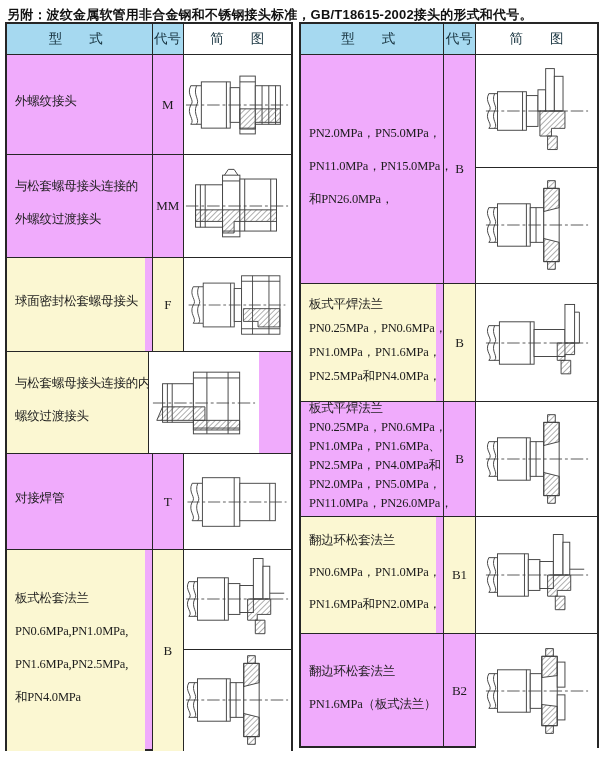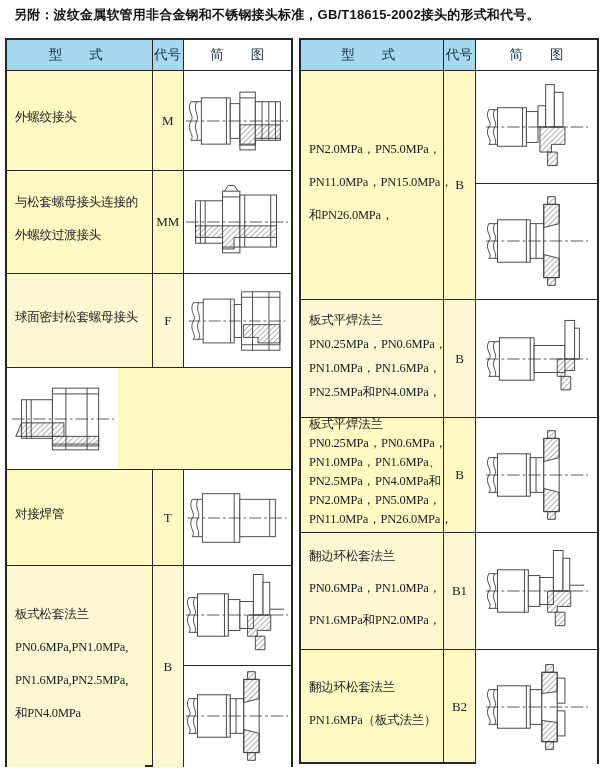--- a/index.html
+++ b/index.html
@@ -1,27 +1,27 @@
 <!DOCTYPE html>
 <html style="--header-bg: #a6d9f0; --hl-bg: #fbf7d2; --border: #262626;"><head>
 <meta charset="utf-8">
 <style>
   html,body{margin:0;padding:0;}
   body{
     width:600px;height:768px;position:relative;overflow:hidden;
     background:#fff;font-family:"Liberation Sans",sans-serif;
   }
   .title{
-    position:absolute;left:14px;top:6px;width:586px;
+    position:absolute;left:7px;top:6px;width:586px;
     font-size:13px;font-weight:bold;color:#111;letter-spacing:0.2px;
     font-family:"Liberation Sans",sans-serif;
   }
   .table{
-    position:absolute;top:38px;border:2px solid var(--border,#262626);
-    background:#fef9c3;box-sizing:border-box;
+    position:absolute;top:22px;border:2px solid var(--border,#262626);
+    background:#f0abfc;box-sizing:border-box;
   }
   #ltable{left:5px;width:288px;height:729px;}
   #rtable{left:299px;width:300px;height:726px;}
   .trow{display:flex;border-top:1px solid var(--border,#262626);box-sizing:border-box;}
   .trow:first-child{border-top:none;}
   .thead{height:30px;background:var(--header-bg,#a6d9f0);}
   .cell{box-sizing:border-box;min-width:0;}
   .cell + .cell{border-left:1px solid var(--border,#262626);}
   #ltable .ctype{width:141px;} #ltable .ccode{width:32px;} #ltable .cdiag{width:111px;}
   #rtable .ctype{width:138px;} #rtable .ccode{width:33px;} #rtable .cdiag{width:125px;}
@@ -142,20 +142,24 @@
             <line x1="90" y1="14" x2="90" y2="78" stroke="#444" stroke-width="1"></line>
             <line x1="60" y1="20" x2="102" y2="20" stroke="#444" stroke-width="1"></line>
             <line x1="60" y1="72" x2="102" y2="72" stroke="#444" stroke-width="1"></line>
             <polygon points="62,50 102,50 102,70 78,70 78,64 62,64" fill="url(#hp2)" stroke="#444" stroke-width="1"></polygon>
             <line x1="2" y1="46" x2="108" y2="46" stroke="#444" stroke-width="0.9" stroke-dasharray="13 3 3 3"></line>
           </svg>
         </div>
       </div>
     </div>
     <div class="trow" style="height:102px">
+      <div class="cell ctype hl" style="line-height:33px">
+        <span class="tline">与松套螺母接头连接的内</span>
+        <span class="tline">螺纹过渡接头</span>
+      </div>
       <div class="cell cdiag">
         <div class="subdiag" style="height:102px">
           <svg width="106" height="90" viewBox="0 0 110 92" preserveAspectRatio="xMidYMid meet">
     <defs>
               <pattern id="hp4" patternUnits="userSpaceOnUse" width="4" height="4" patternTransform="rotate(45)">
     <line x1="0" y1="0" x2="0" y2="4" stroke="#5a5a5a" stroke-width="1"></line>
               </pattern>
             </defs>
     <rect x="12" y="26" width="32" height="40" fill="#fff" stroke="#444" stroke-width="1"></rect>
             <line x1="17" y1="26" x2="17" y2="66" stroke="#444" stroke-width="1"></line>

